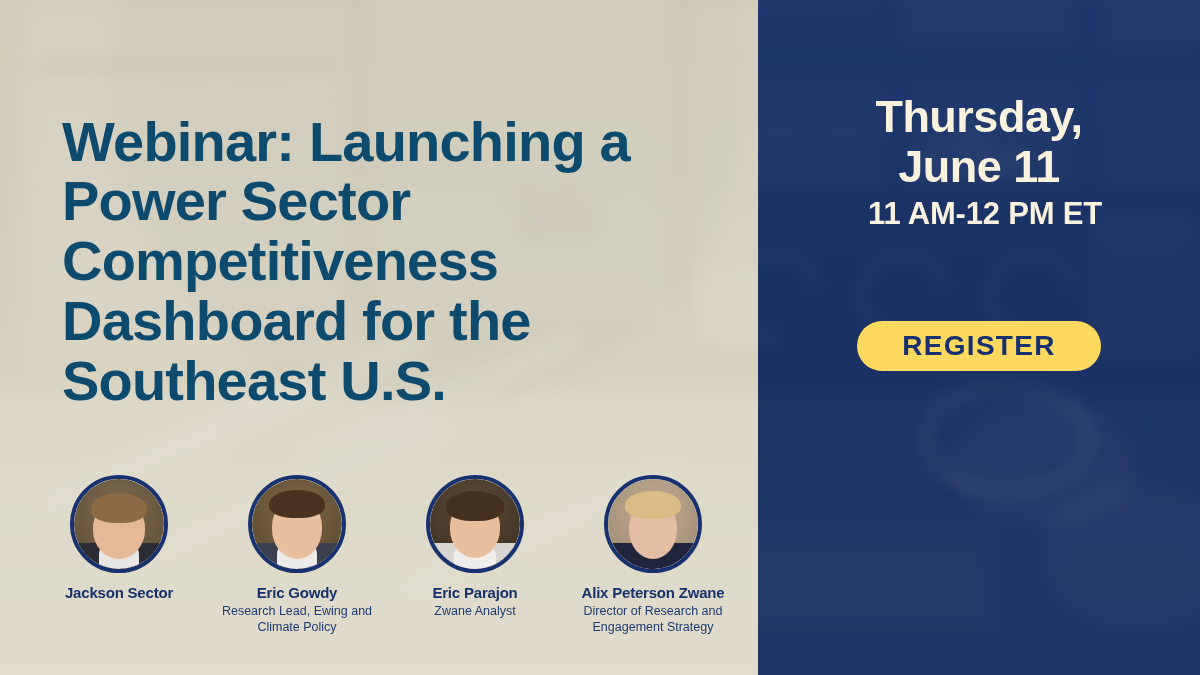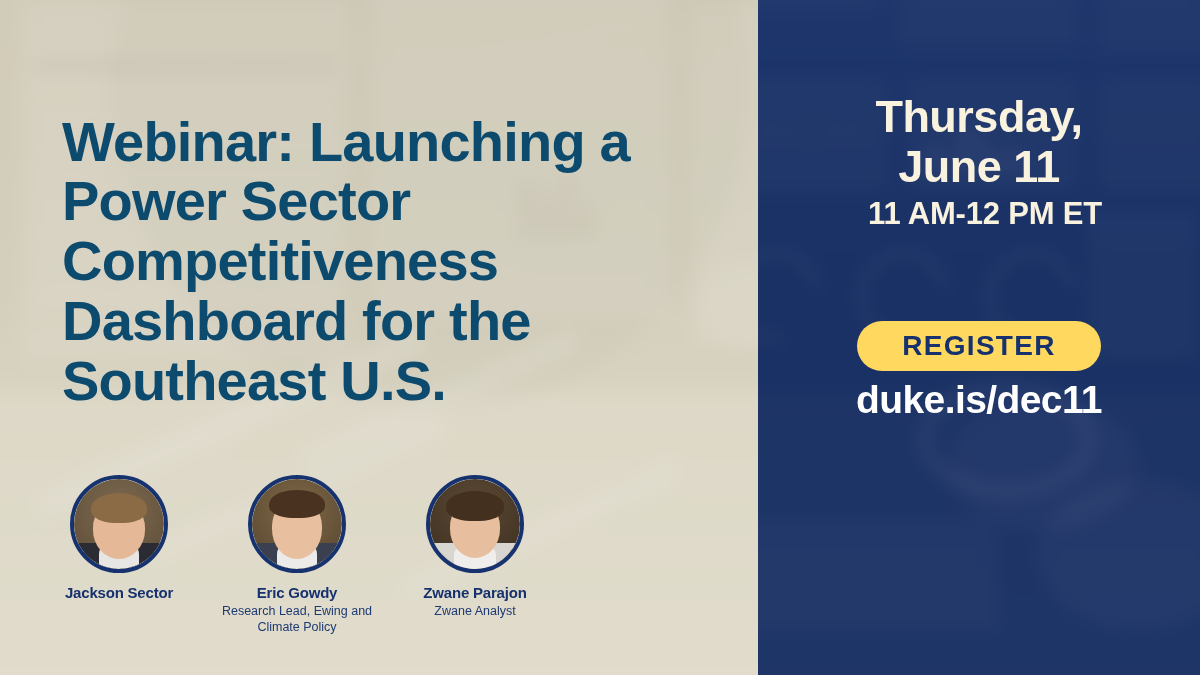--- a/index.html
+++ b/index.html
@@ -200,24 +200,38 @@
         <div class="headshot">
           <div class="hs-inner">
             <div class="hs-bg" style="background:radial-gradient(circle at 50% 30%,#5d4a35,#3a2c1e);"></div>
             <div class="hs-jacket" style="background:#d9d5d0;"></div>
             <div class="hs-shirt" style="bottom:0;width:42px;height:28px;background:#f0eeec;"></div>
             <div class="hs-neck" style="bottom:16px;width:30px;height:24px;background:#dcae8e;"></div>
             <div class="hs-face" style="top:21px;width:50px;height:58px;background:#e8bf9e;"></div>
             <div class="hs-hair" style="top:12px;width:58px;height:30px;background:#43301f;"></div>
           </div>
         </div>
-        <div class="sp-name">Zwane Parajon</div>
+        <div class="sp-name">Eric Parajon</div>
         <div class="sp-title">Zwane Analyst</div>
       </div>
 
+      <div class="speaker">
+        <div class="headshot">
+          <div class="hs-inner">
+            <div class="hs-bg" style="background:radial-gradient(circle at 50% 35%,#c0ab95,#9b8670);"></div>
+            <div class="hs-jacket" style="background:#20243a;"></div>
+            <div class="hs-shirt" style="bottom:0;width:44px;height:26px;background:#20243a;"></div>
+            <div class="hs-neck" style="bottom:16px;width:28px;height:22px;background:#d6ab91;"></div>
+            <div class="hs-face" style="top:22px;width:48px;height:58px;background:#e3bda4;"></div>
+            <div class="hs-hair" style="top:12px;width:56px;height:28px;background:#d9bd84;"></div>
+          </div>
+        </div>
+        <div class="sp-name">Alix Peterson Zwane</div>
+        <div class="sp-title">Director of Research and Engagement Strategy</div>
+      </div>
 
     </div>
   </div>
 
   <div class="right-panel">
     <div class="rp-photo">
       <div class="rp-base"></div>
 
       <div class="rp-card" style="left:10px;top:20px;width:150px;height:30px;"></div>
       <div class="rp-card" style="left:180px;top:14px;width:180px;height:70px;"></div>
@@ -254,17 +268,16 @@
     </div>
 
     <div class="date-block">
       <div class="date-main">Thursday,</div>
       <div class="date-main">June 11</div>
       <div class="date-time">11 AM-12 PM ET</div>
     </div>
 
     <div class="register-btn">REGISTER</div>
 
-    <div class="reg-url">duke.is/dec11</div>
 
   </div>
 
 </div>
 
 </body></html>

